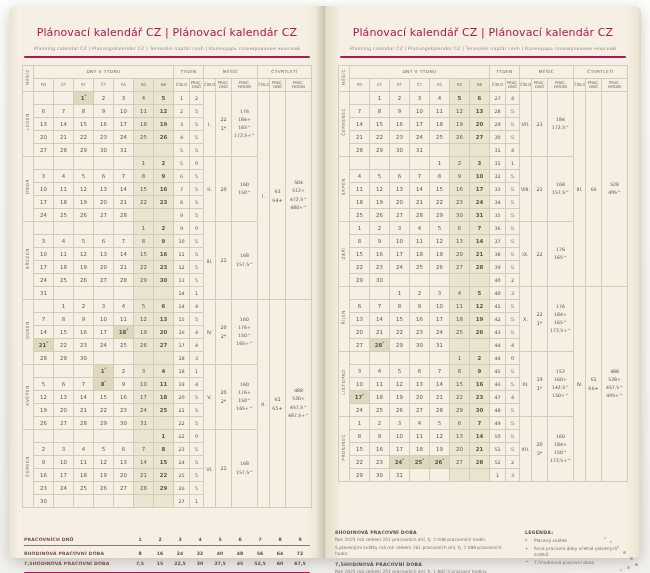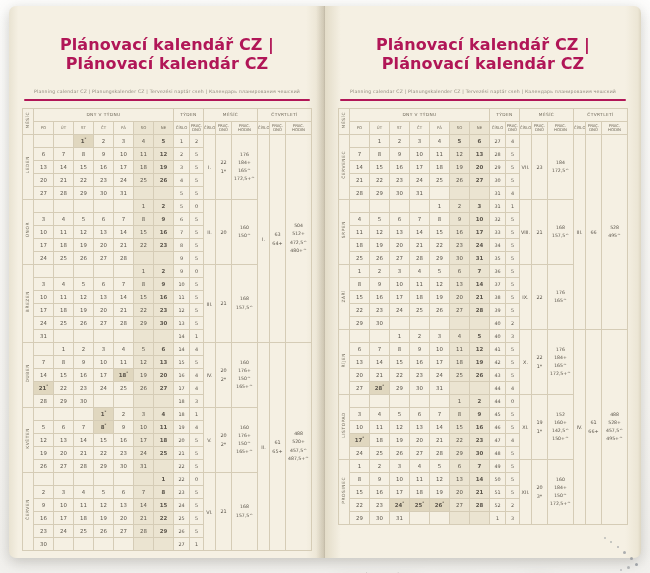--- a/index.html
+++ b/index.html
@@ -3,21 +3,21 @@
 <meta charset="utf-8">
 <style>
   html,body{margin:0;padding:0}
   body{width:650px;height:573px;overflow:hidden;font-family:"DejaVu Sans",sans-serif;background:#fbfbfa}
   .scene{position:relative;width:650px;height:573px;background:linear-gradient(180deg,#fdfdfc 0%,#f7f6f3 70%,#f2f1ee 100%)}
   .book{position:absolute;left:9px;top:6px;width:632px;height:552px;display:flex;filter:drop-shadow(0 4px 7px rgba(60,55,45,.25))}
   .page{width:316px;height:552px;position:relative;box-sizing:border-box}
   .page-left{border-radius:7px 0 0 7px;background:linear-gradient(90deg,#e9e3d2 0%,#f5f0e3 3%,#f5f0e3 94%,#e6dfcc 100%)}
   .page-right{border-radius:0 7px 7px 0;background:linear-gradient(90deg,#e3dcc8 0%,#f5f0e3 5%,#f5f0e3 95%,#ece6d5 99%,#ddd6c2 100%)}
   .pg-head{text-align:center;padding-top:13px}
-  .pg-title{margin:16px;font-size:16px;font-weight:bold;color:var(--accent);letter-spacing:.1px}
+  .pg-title{margin:7px;font-size:11px;font-weight:normal;color:var(--accent);letter-spacing:.1px}
   .pg-sub{font-size:4.6px;color:#8f897c;margin-top:3px;letter-spacing:.2px}
   .pg-rule{height:2px;background:var(--accent);margin:5px 15px 7px;border-radius:1px}
   table.cal{border-collapse:collapse;table-layout:fixed;width:288px;margin:0 auto;background:transparent}
   table.cal th,table.cal td{border:1px solid #d5ccb6;padding:0;text-align:center;color:#5a544a;overflow:hidden}
   table.cal thead th{font-weight:normal;font-size:3.9px;color:#6f6859;line-height:1.15;height:10px;padding:1px 0}
   table.cal thead tr.grp th{font-size:4.3px;letter-spacing:.4px}
   .h-side{width:11px}
   .vert{writing-mode:vertical-rl;transform:rotate(180deg);font-size:4.3px;letter-spacing:.6px;color:#6f6859;display:inline-block;max-height:100%}
   td.c-day{height:12px;font-size:5.4px}
   td.c-day sup{font-size:3.4px;line-height:0;vertical-align:super}

